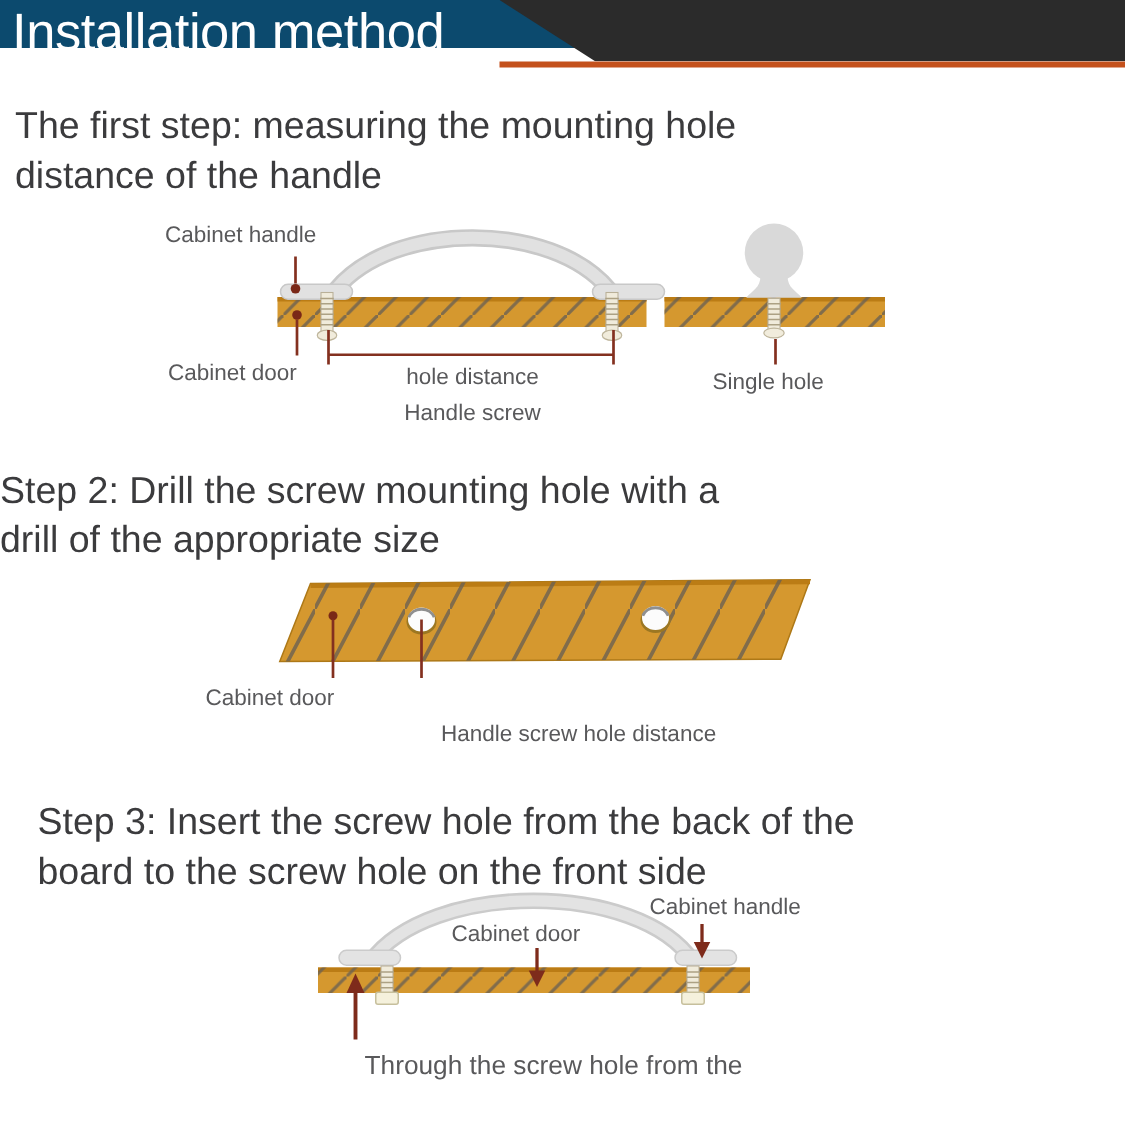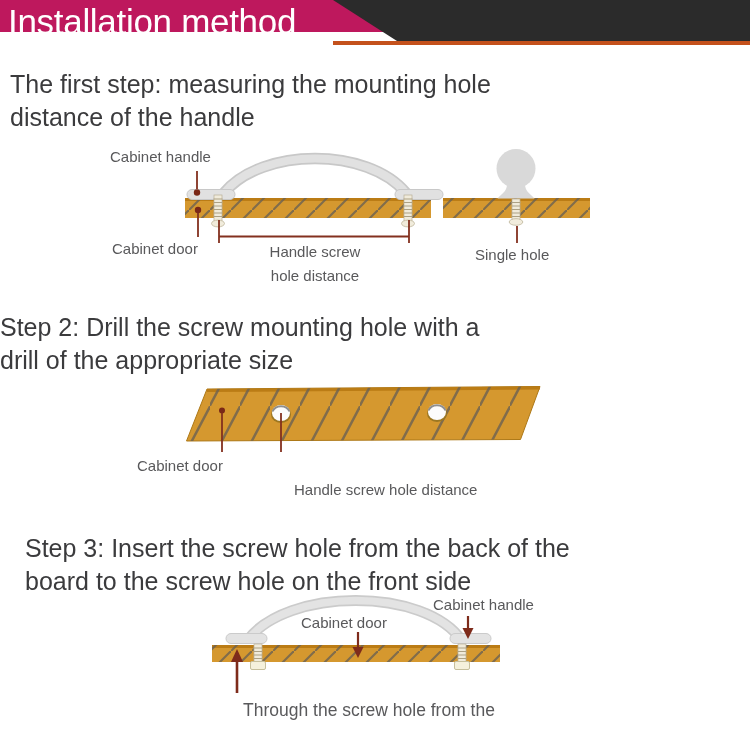--- a/index.html
+++ b/index.html
@@ -1,19 +1,19 @@
 <!DOCTYPE html>
 <html><head>
 <meta charset="utf-8">
 <style>
   html,body{margin:0;padding:0;background:#fff;}
   .page{position:relative;width:750px;height:750px;background:#ffffff;overflow:hidden;
         font-family:"Liberation Sans", sans-serif;}
   
-  .header{position:absolute;left:0;top:0;width:750px;height:32px;background:#be185d;}
+  .header{position:absolute;left:0;top:0;width:750px;height:32px;background:#0c4a6e;}
   .header-dark{position:absolute;left:333px;top:0;width:417px;height:41px;background:#2B2B2B;
                clip-path:polygon(0 0,100% 0,100% 100%,64px 100%);}
   .header-underline{position:absolute;left:333px;top:41px;width:417px;height:4px;background:#C4511C;}
   .header-title{position:absolute;left:8px;top:2px;font-size:35px;color:#ffffff;
                 letter-spacing:-0.3px;white-space:nowrap;}
   
   .step-heading{position:absolute;text-align:left;font-size:25px;line-height:33px;
                 color:#3B3B3D;}
   .h-s1{left:10px;top:68px;width:600px;}
   .h-s2{left:0px;top:311px;width:592px;}
@@ -166,22 +166,22 @@
     <div>drill of the appropriate size</div>
   </div>
   <div class="step-heading h-s3">
     <div>Step 3: Insert the screw hole from the back of the</div>
     <div>board to the screw hole on the front side</div>
   </div>
 
   <div class="lbl l-ch1">Cabinet handle</div>
   <div class="lbl l-cd1">Cabinet door</div>
   <div class="lbl l-hsd1">
+    <div>hole distance</div>
     <div>Handle screw</div>
-    <div>hole distance</div>
   </div>
   <div class="lbl l-sh1">Single hole</div>
 
   <div class="lbl l-cd2">Cabinet door</div>
   <div class="lbl l-hsd2">Handle screw hole distance</div>
 
   <div class="lbl l-ch3">Cabinet handle</div>
   <div class="lbl l-cd3">Cabinet door</div>
   <div class="lbl l-thr">
     <div>Through the screw hole from the</div>

